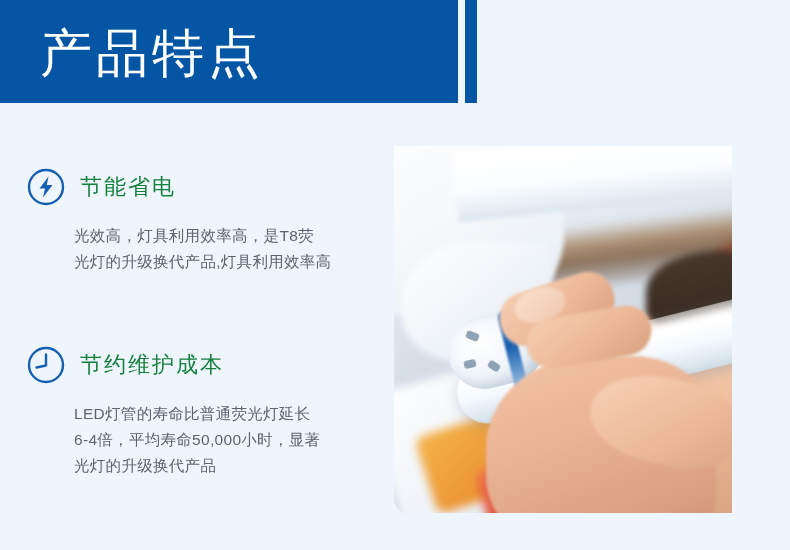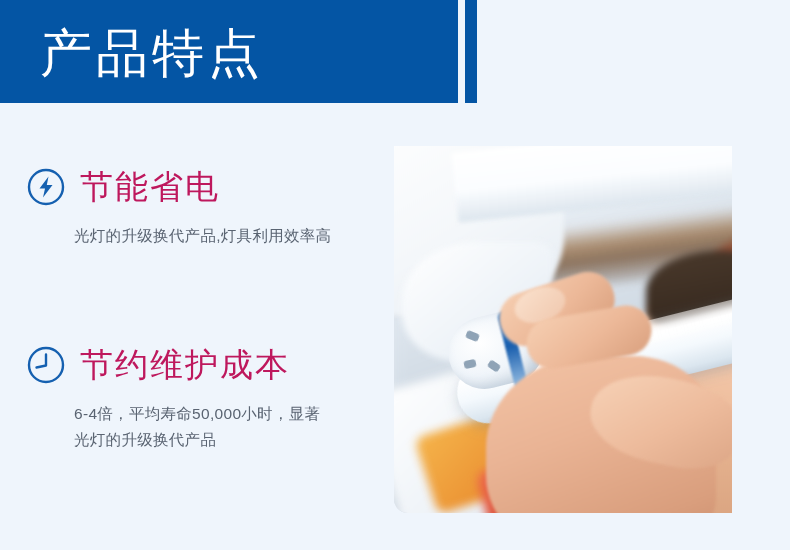--- a/index.html
+++ b/index.html
@@ -73,24 +73,24 @@
     height: 44px;
   }
   .feature-icon {
     width: 40px;
     height: 40px;
     flex: 0 0 40px;
     display: block;
   }
   .feature-title {
     margin-left: 14px;
-    font-size: 33px;
+    font-size: 22px;
     line-height: 40px;
     letter-spacing: 2px;
-    color: #be185d;
+    color: #15803d;
     white-space: nowrap;
   }
   .feature-body {
     margin-top: 14px;
     margin-left: 48px;
     font-size: 15.5px;
     line-height: 26px;
     letter-spacing: 0.3px;
     color: #5a6472;
     max-width: 290px;
@@ -326,33 +326,35 @@
 
     <div class="feature feature-1">
       <div class="feature-head">
         <svg class="feature-icon" viewBox="0 0 40 40">
           <circle cx="20" cy="20" r="17" fill="none" stroke="#1560b0" stroke-width="2.4"></circle>
           <path d="M22.5 9.5 L13.5 21.5 L19 21.5 L17 30.5 L26.5 18 L20.8 18 Z" fill="#1560b0"></path>
         </svg>
         <div class="feature-title">节能省电</div>
       </div>
       <div class="feature-body">
+        <span class="line">光效高，灯具利用效率高，是T8荧</span>
         <span class="line">光灯的升级换代产品,灯具利用效率高</span>
       </div>
     </div>
 
     <div class="feature feature-2">
       <div class="feature-head">
         <svg class="feature-icon" viewBox="0 0 40 40">
           <circle cx="20" cy="20" r="17" fill="none" stroke="#1560b0" stroke-width="2.4"></circle>
           <path d="M20 9.5 L20 20.5 L10.5 22.5" fill="none" stroke="#1560b0" stroke-width="2.4" stroke-linecap="round" stroke-linejoin="round"></path>
         </svg>
         <div class="feature-title">节约维护成本</div>
       </div>
       <div class="feature-body">
+        <span class="line">LED灯管的寿命比普通荧光灯延长</span>
         <span class="line">6-4倍，平均寿命50,000小时，显著</span>
         <span class="line">光灯的升级换代产品</span>
       </div>
     </div>
 
   </div>
 
   <div class="photo">
     <div class="photo-layer bg-shelf"></div>
     <div class="photo-layer pkg pkg-white"></div>

